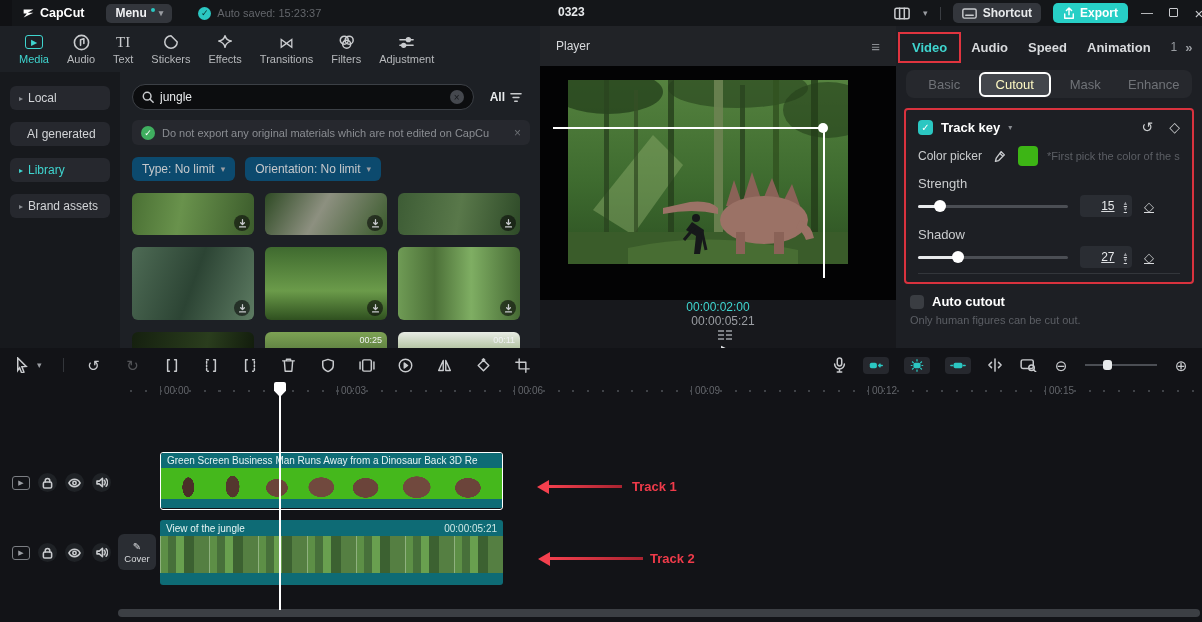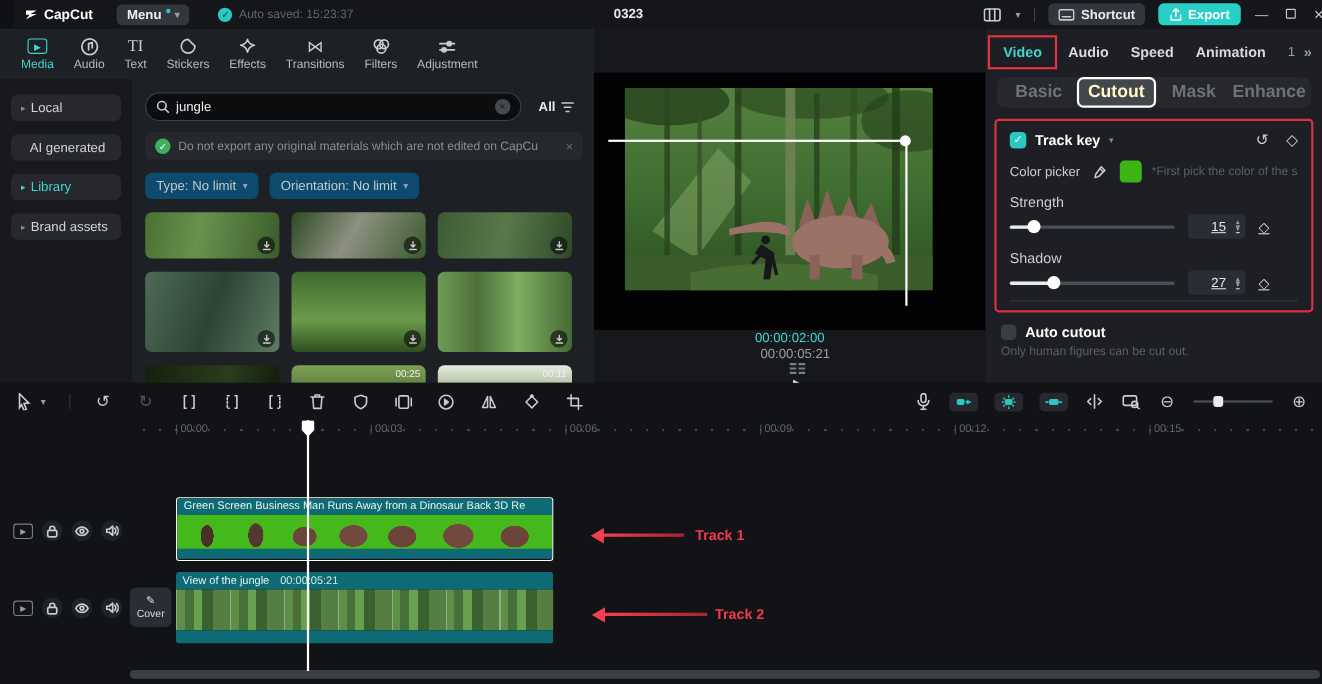--- a/index.html
+++ b/index.html
@@ -109,21 +109,21 @@
 
   
   .right-panel { position:absolute; left:896px; top:26px; width:306px; height:322px; background:#1d1f24; }
   .rtabs { height:42px; display:flex; align-items:center; padding:0 10px; }
   .rtab { font-weight:bold; font-size:13px; color:#d8dadd; margin-right:20px; }
   .rtab.active { color:#3fd5cf; border:2px solid #e0343f; padding:6px 12px; margin-left:-8px; margin-right:10px; }
   .rtab-extra { margin-left:auto; color:#9a9da2; font-size:12px; }
   .rtab-chev { color:#9a9da2; font-size:13px; margin-left:8px; font-weight:bold; }
   .subtabs { margin:2px 10px 0; background:#26282d; border-radius:8px; height:28px; display:flex;
              align-items:center; padding:0 4px; }
-  .stab { flex:1; text-align:center; color:#6f7277; font-size:16px; font-weight:bold; padding:3px 0; }
+  .stab { flex:1; text-align:center; color:#6f7277; font-size:13px; font-weight:normal; padding:3px 0; }
   .stab.active { background:#43464c; color:#fef9c3; border-radius:6px; border:2px solid #ffffff; }
   .chroma-box { margin:10px 8px 0; border:2px solid #d9323e; border-radius:4px; padding:9px 12px 0;
                 height:176px; position:relative; }
   .ck-header { display:flex; align-items:center; gap:8px; }
   .ckbox { width:15px; height:15px; border-radius:4px; background:#2bc7c2; color:#fff; font-size:10px;
            display:flex; align-items:center; justify-content:center; }
   .ck-title { font-weight:bold; font-size:13px; color:#fff; }
   .ck-caret { color:#8a8d92; font-size:8px; }
   .ck-tools { margin-left:auto; display:flex; gap:16px; color:#caccce; font-size:14px; }
   .cp-row { margin-top:11px; display:flex; align-items:center; }
@@ -188,21 +188,21 @@
   .greenstrip { height:31px; background-color:#45b81c; background-image:
       radial-gradient(6px 10px at 8% 62%, #4a2f28 97%, transparent),
       radial-gradient(7px 11px at 21% 60%, #54372e 97%, transparent),
       radial-gradient(11px 9px at 34% 64%, #6b443a 97%, transparent),
       radial-gradient(13px 10px at 47% 62%, #71493e 97%, transparent),
       radial-gradient(13px 10px at 60% 64%, #6b443a 97%, transparent),
       radial-gradient(14px 11px at 75% 62%, #71493e 97%, transparent),
       radial-gradient(13px 10px at 90% 64%, #6b443a 97%, transparent); }
   .clip1-bottom { height:9px; background:#0e6b75; }
   .clip2 { top:172px; height:65px; }
-  .clip2 .clip-titlebar { height:16px; }
+  .clip2 .clip-titlebar { height:16px;justify-content:space-between; }
   .junglestrip { height:37px; background:
       repeating-linear-gradient(90deg, rgba(235,240,230,.35) 0 1px, transparent 1px 49px),
       repeating-linear-gradient(90deg, #5d8f46 0 8px, #47703a 8px 16px, #69a04f 16px 24px, #3c6131 24px 34px, #557f42 34px 49px); }
   .clip2-bottom { height:12px; background:#0e6b75; }
 
   .cover-btn { position:absolute; left:118px; top:186px; width:38px; height:36px; background:#2a2d33;
                border-radius:6px; display:flex; flex-direction:column; align-items:center;
                justify-content:center; gap:1px; color:#d8dadd; }
   .cover-pencil { font-size:10px; }
   .cover-label { font-size:9.5px; }
@@ -431,20 +431,24 @@
             </div>
           <div class="thumb r3 t9">
               <span class="dur-badge">00:11</span>
             </div>
         </div>
       </div>
     </div>
   </div>
 
   <div class="player-panel">
+    <div class="player-header">
+      <span class="player-title">Player</span>
+      <span class="hamburger">≡</span>
+    </div>
     <div class="stage">
       <svg class="video" viewBox="0 0 280 184" width="280" height="184">
         <defs>
           <linearGradient id="jg" x1="0" y1="0" x2="0" y2="1">
             <stop offset="0" stop-color="#55823f"></stop>
               <stop offset=".55" stop-color="#3e6b2f"></stop>
               <stop offset="1" stop-color="#2c5022"></stop>
           </linearGradient>
         </defs>
         <rect width="280" height="184" fill="url(#jg)"></rect>

